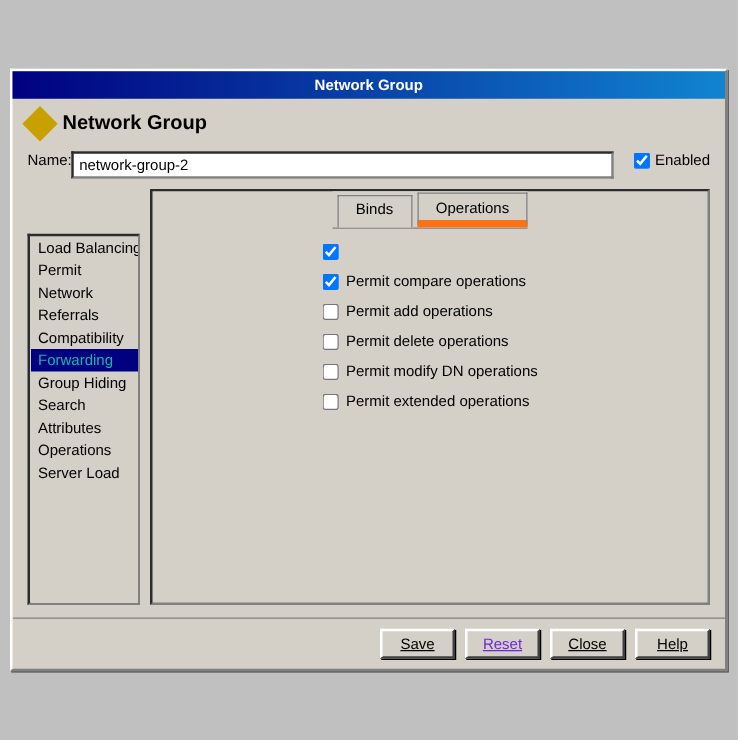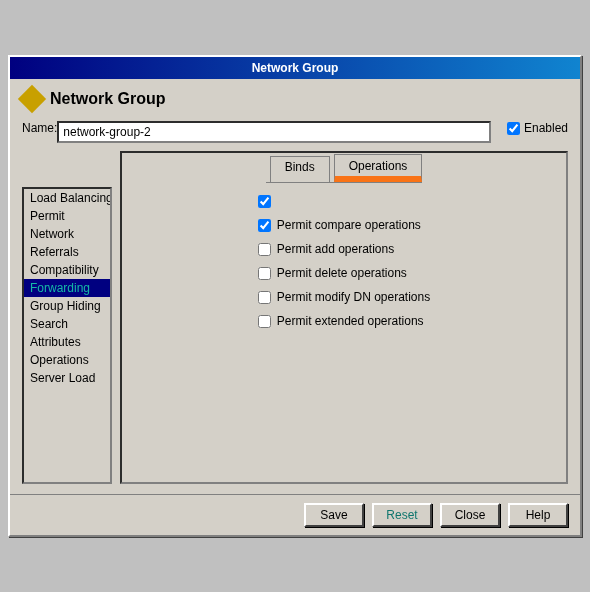--- a/index.html
+++ b/index.html
@@ -172,23 +172,24 @@
       height: 24px;
       background: #d4d0c8;
       border: 2px solid #fff;
       border-right-color: #404040;
       border-bottom-color: #404040;
       box-shadow: 1px 1px 0 #000;
       font-size: 12px;
       cursor: pointer;
       padding: 0 8px;
       font-family: Arial, sans-serif;
+      text-decoration: underline;
     }
     .btn:disabled {
-      color: #0f766e;
+      color: #6d28d9;
       cursor: default;
     }
   </style>
 </head>
 <body>
 
 <div class="window">
   <div class="title-bar">
     <span>Network Group</span>
   </div>

